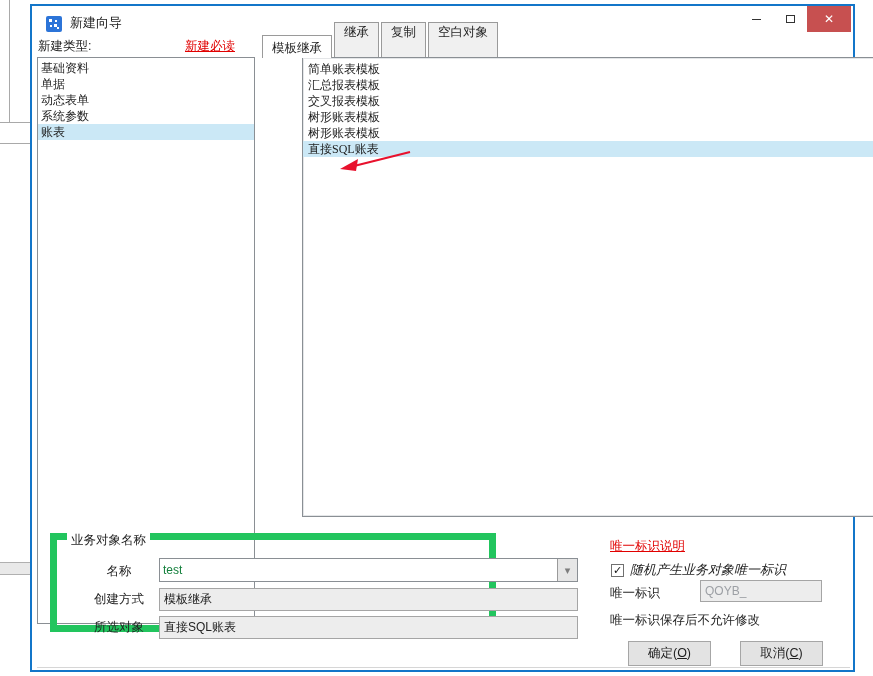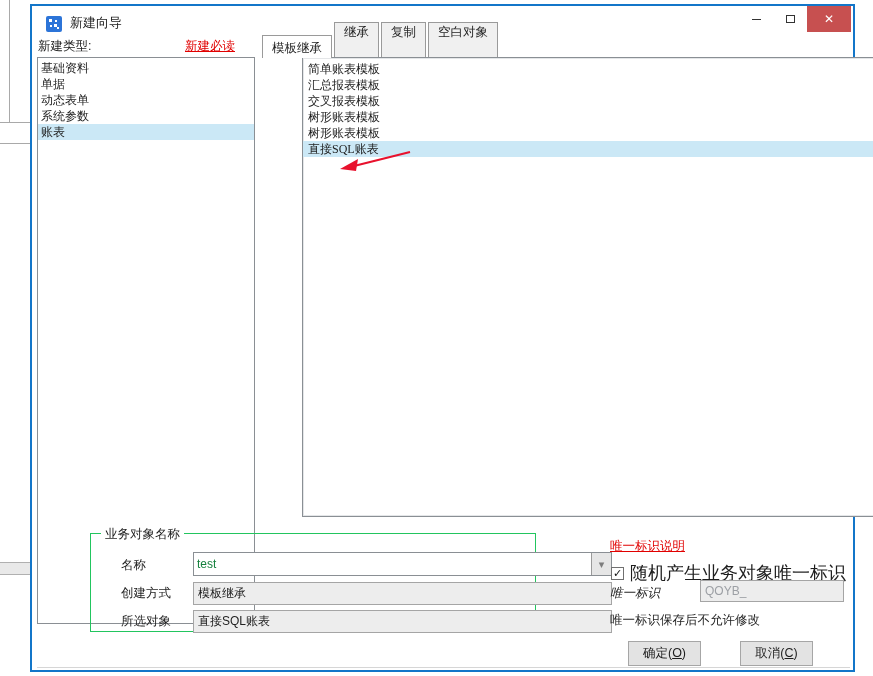--- a/index.html
+++ b/index.html
@@ -39,37 +39,37 @@
 
   .tabstrip{left:230px;top:29px;width:581px;height:23px;display:flex;align-items:flex-end;}
   .tab{padding:2px 9px 3px 9px;font-size:12.5px;background:#f0f0f0;border:1px solid #9a9a9a;border-bottom:none;margin-right:2px;height:36px;line-height:14px;cursor:pointer;}
   .tab.active{background:#fff;height:23px;padding-top:5px;position:relative;z-index:2;}
 
   .right-panel{left:230px;top:51px;width:581px;height:460px;border:1px solid var(--border-gray);box-shadow:inset 0 0 0 1px #e4e6e8;background:#fff;padding-top:3px;overflow:hidden;margin-left:40px;}
   .right-panel .list-item{padding-left:5px;}
 
   .arrow-svg{left:306px;top:142px;width:76px;height:26px;pointer-events:none;z-index:3;}
 
-  .groupbox{left:18px;top:527px;width:446px;height:99px;border:1px solid #22c55e;margin-left:40px;}
+  .groupbox{left:18px;top:527px;width:446px;height:99px;border:7px solid #22c55e;}
   .groupbox-legend{position:absolute;left:10px;top:-8px;background:#fff;padding:0 4px;font-size:12.5px;}
-  .fld-label{position:absolute;width:64px;text-align:left;font-size:12.5px;line-height:16px;}
+  .fld-label{position:absolute;width:64px;text-align:center;font-size:12.5px;line-height:16px;}
   .combo{left:102px;top:18px;width:419px;height:24px;border:1px solid var(--border-gray);background:#fff;display:flex;}
   .combo input{flex:1;border:none;outline:none;font-family:inherit;font-size:12px;padding:0 3px;background:#fff;color:#15803d;}
   .combo-btn{width:20px;background:#e6e6e6;border-left:1px solid #9a9a9a;display:flex;align-items:center;justify-content:center;color:#7d7d7d;font-size:11px;cursor:pointer;}
   .ro-field{position:absolute;left:102px;width:419px;height:23px;background:var(--readonly-bg);border:1px solid #a5a5a5;line-height:21px;padding:0 4px;color:#222;}
 
   .uid-link{left:578px;top:532px;color:var(--link-red);text-decoration:underline;font-size:12.5px;cursor:pointer;}
   .chk-row{left:579px;top:555px;display:flex;align-items:center;}
   .chk-box{width:13px;height:13px;border:1px solid #707070;background:#fff;font-size:11px;line-height:11px;text-align:center;color:#111;font-weight:bold;}
-  .chk-label{margin-left:6px;font-size:18px;}
-  .uid-label{left:578px;top:579px;font-size:12.5px;font-style:italic;}
-  .uid-field{left:668px;top:574px;width:144px;height:22px;background:var(--readonly-bg);border:1px solid #a5a5a5;line-height:20px;padding:0 4px;color:#9da0a5;}
+  .chk-label{margin-left:6px;font-size:13px;font-style:italic;}
+  .uid-label{left:578px;top:579px;font-size:12.5px;}
+  .uid-field{left:668px;top:574px;width:122px;height:22px;background:var(--readonly-bg);border:1px solid #a5a5a5;line-height:20px;padding:0 4px;color:#9da0a5;}
   .uid-note{left:578px;top:606px;font-size:12.5px;}
 
-  .btn{position:absolute;width:73px;height:25px;background:var(--button-bg);border:1px solid #a6a6a6;font-size:12.5px;color:#1e1e1e;text-align:center;line-height:23px;cursor:pointer;font-family:inherit;}
+  .btn{position:absolute;width:83px;height:25px;background:var(--button-bg);border:1px solid #a6a6a6;font-size:12.5px;color:#1e1e1e;text-align:center;line-height:23px;cursor:pointer;font-family:inherit;}
   .btn-ok{left:596px;top:635px;}
   .btn-cancel{left:708px;top:635px;}
   .bottom-line{left:5px;top:661px;width:813px;height:1px;background:#d6d6d6;}
 </style>
 </head>
 <body>
 
 <div class="abs bg-vline"></div>
 <div class="abs bg-hline1"></div>
 <div class="abs bg-hline2"></div>

